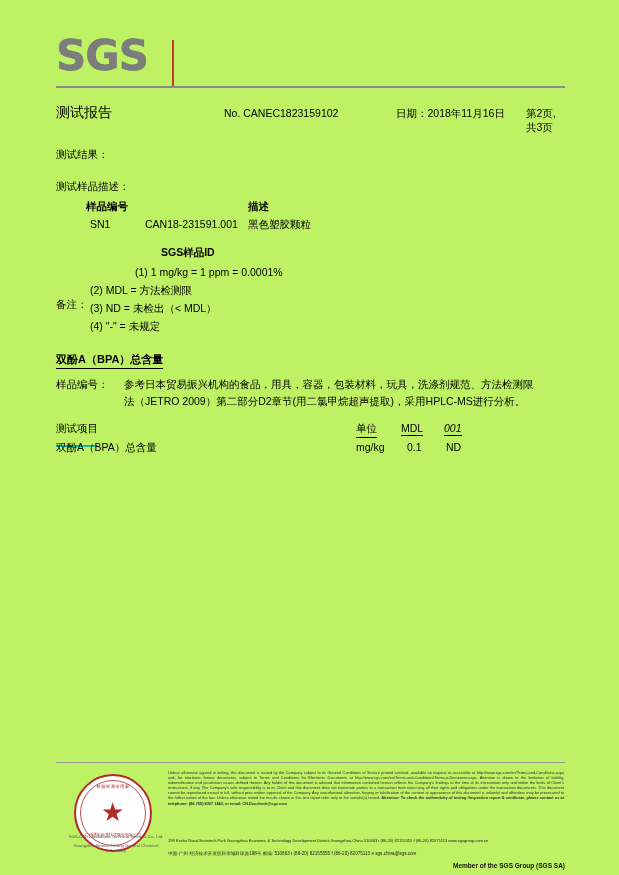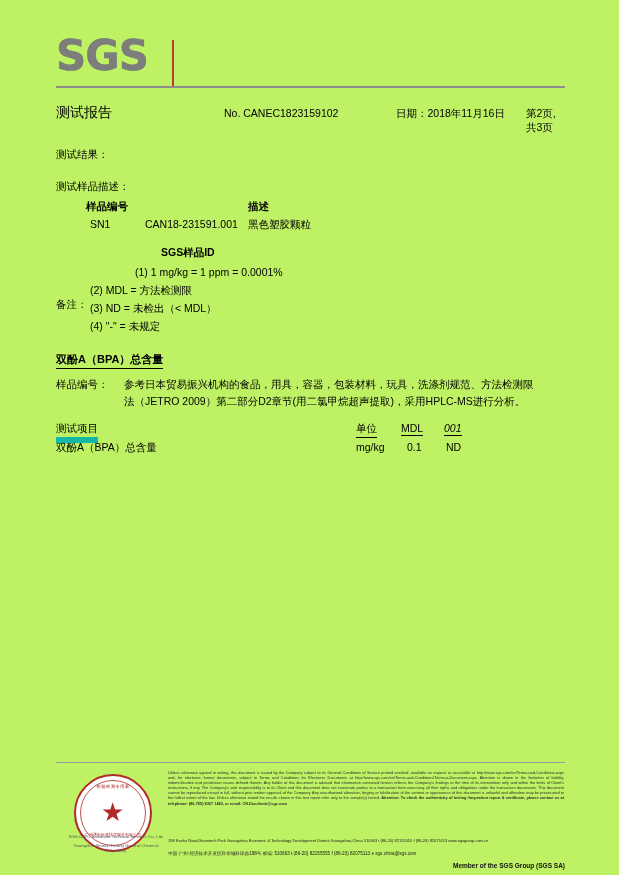--- a/index.html
+++ b/index.html
@@ -154,21 +154,21 @@
   .res-head {
     position: absolute;
     left: 56px;
     top: 422px;
     width: 509px;
     height: 16px;
     font-size: 10.5px;
   }
   .res-head .c-item {
     position: absolute; left: 0; top: 0;
-    border-bottom: 6px solid #14b8a6; padding-bottom: 1px;
+    border-bottom: 2px solid #14b8a6; padding-bottom: 9px;
   }
   .res-head .c-unit {
     position: absolute; left: 300px; top: 0;
     border-bottom: 1px solid #000; padding-bottom: 1px;
   }
   .res-head .c-mdl {
     position: absolute; left: 345px; top: 0;
     border-bottom: 1px solid #000; padding-bottom: 1px;
   }
   .res-head .c-id {

